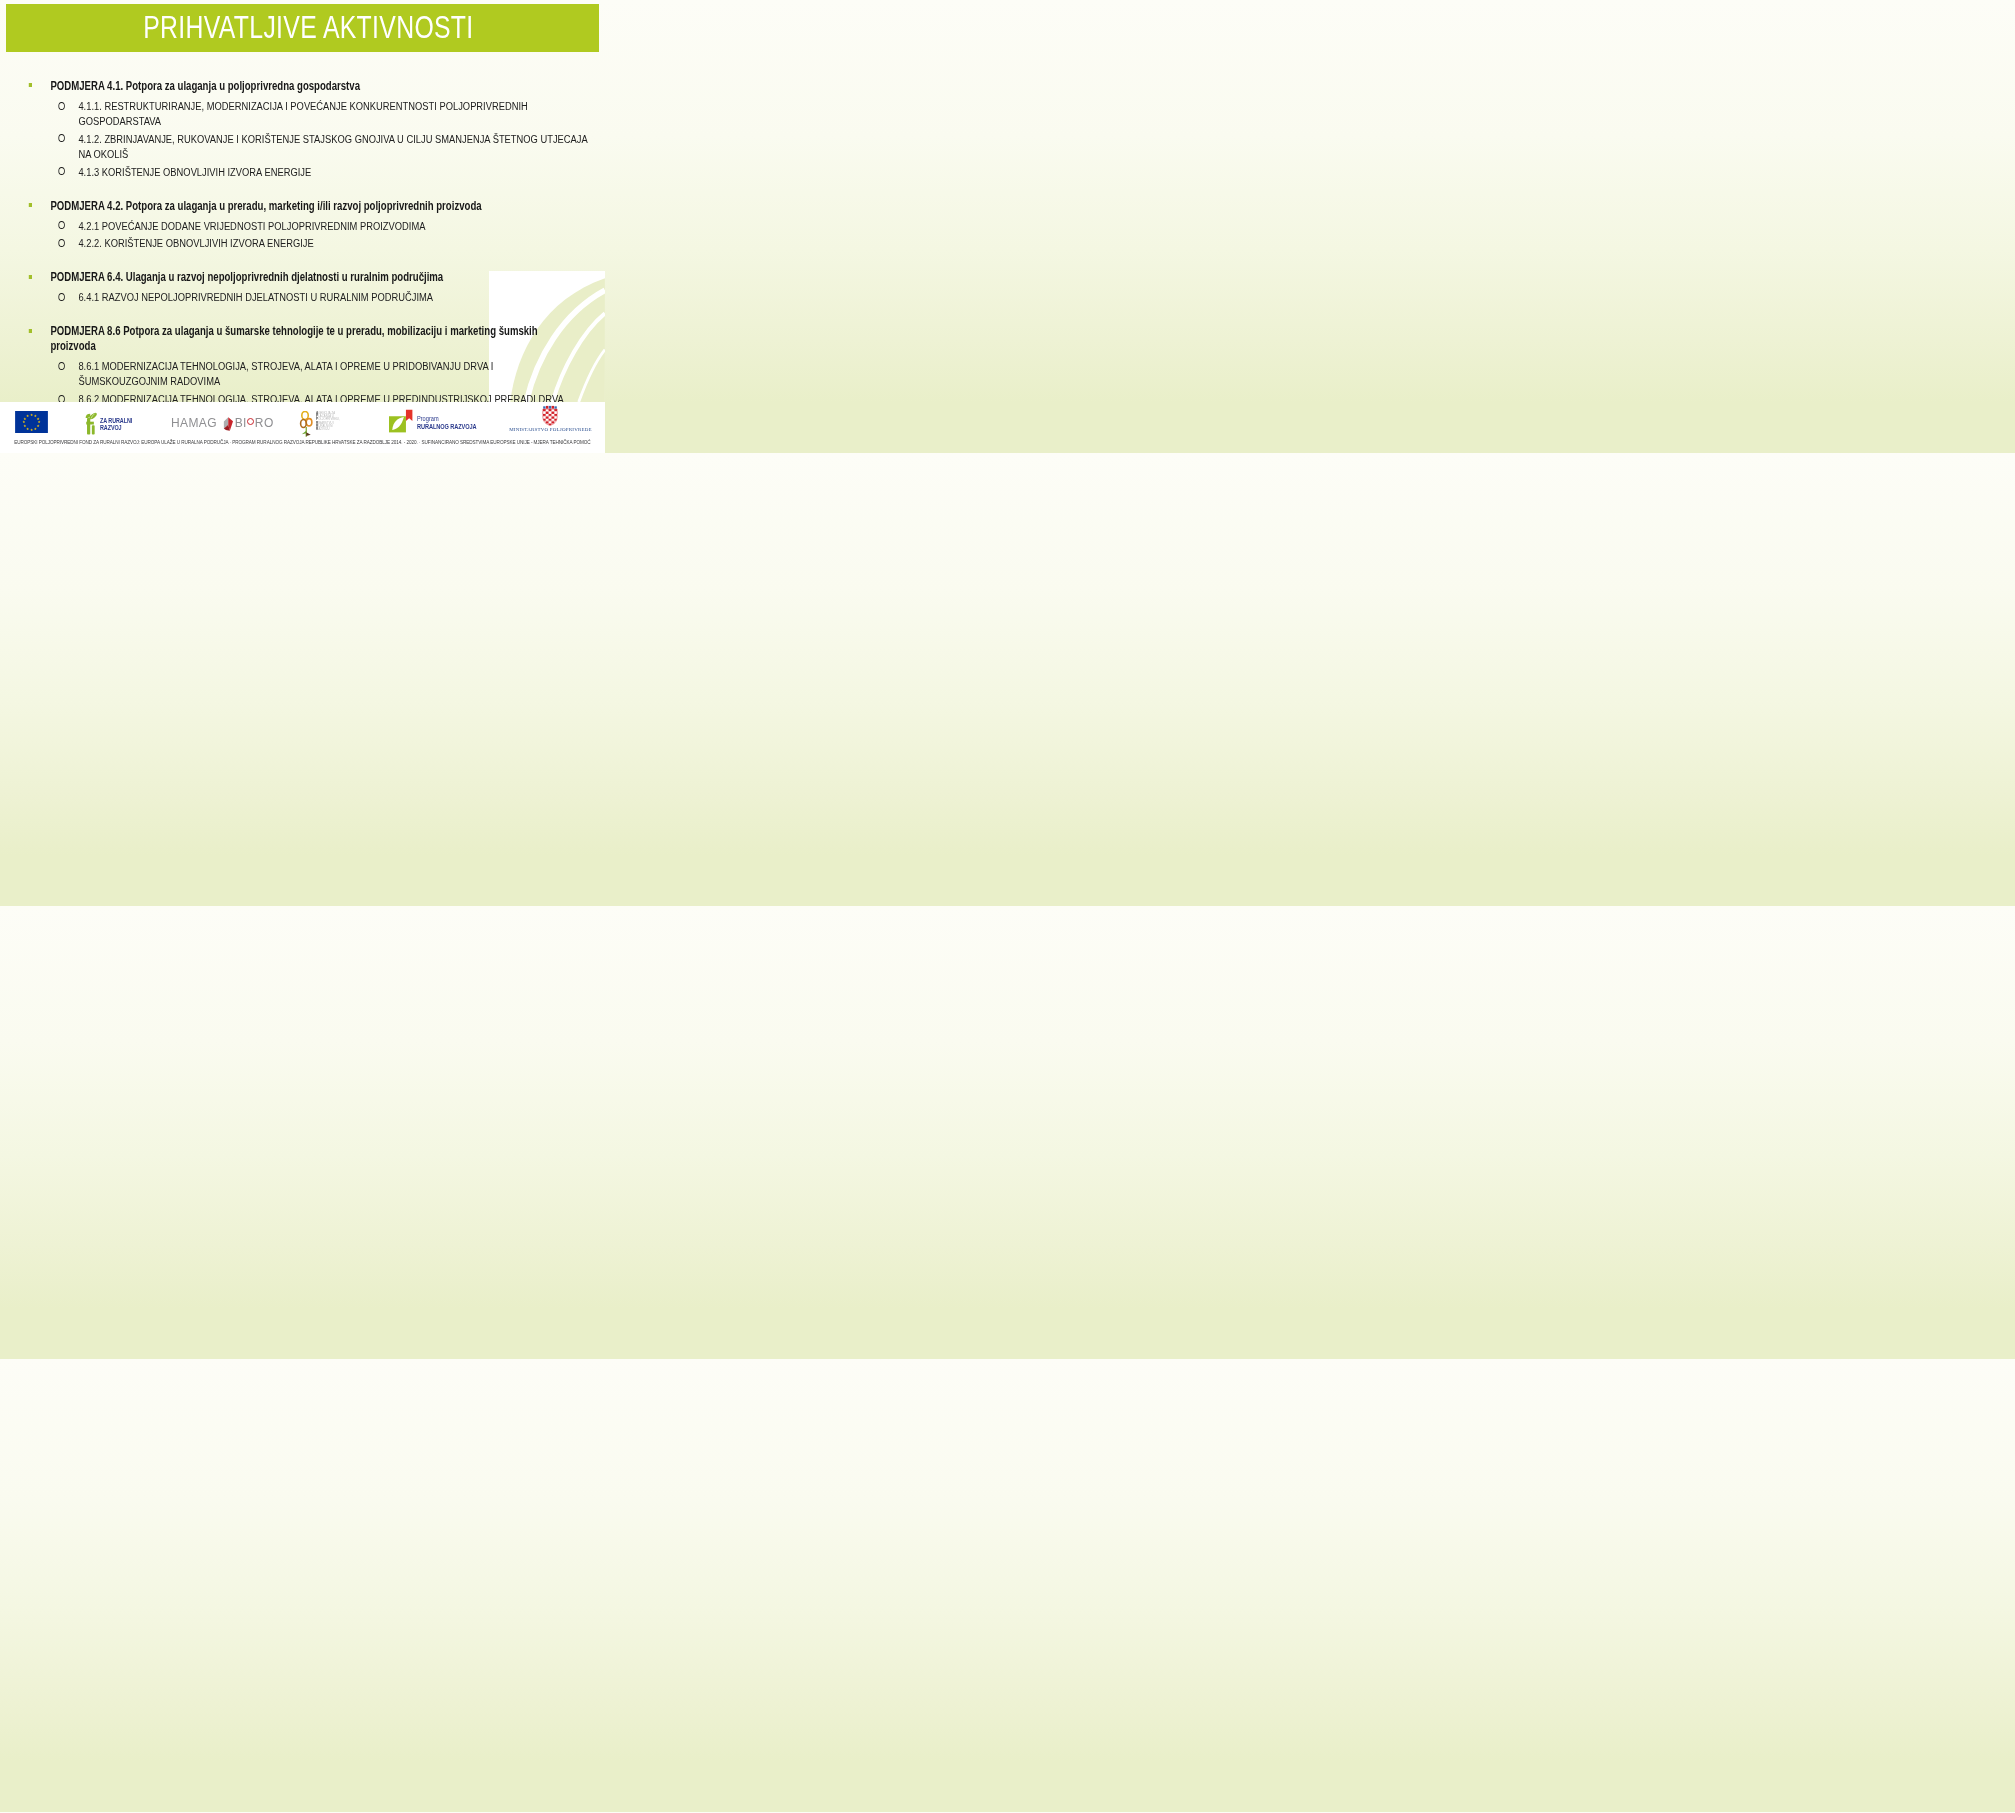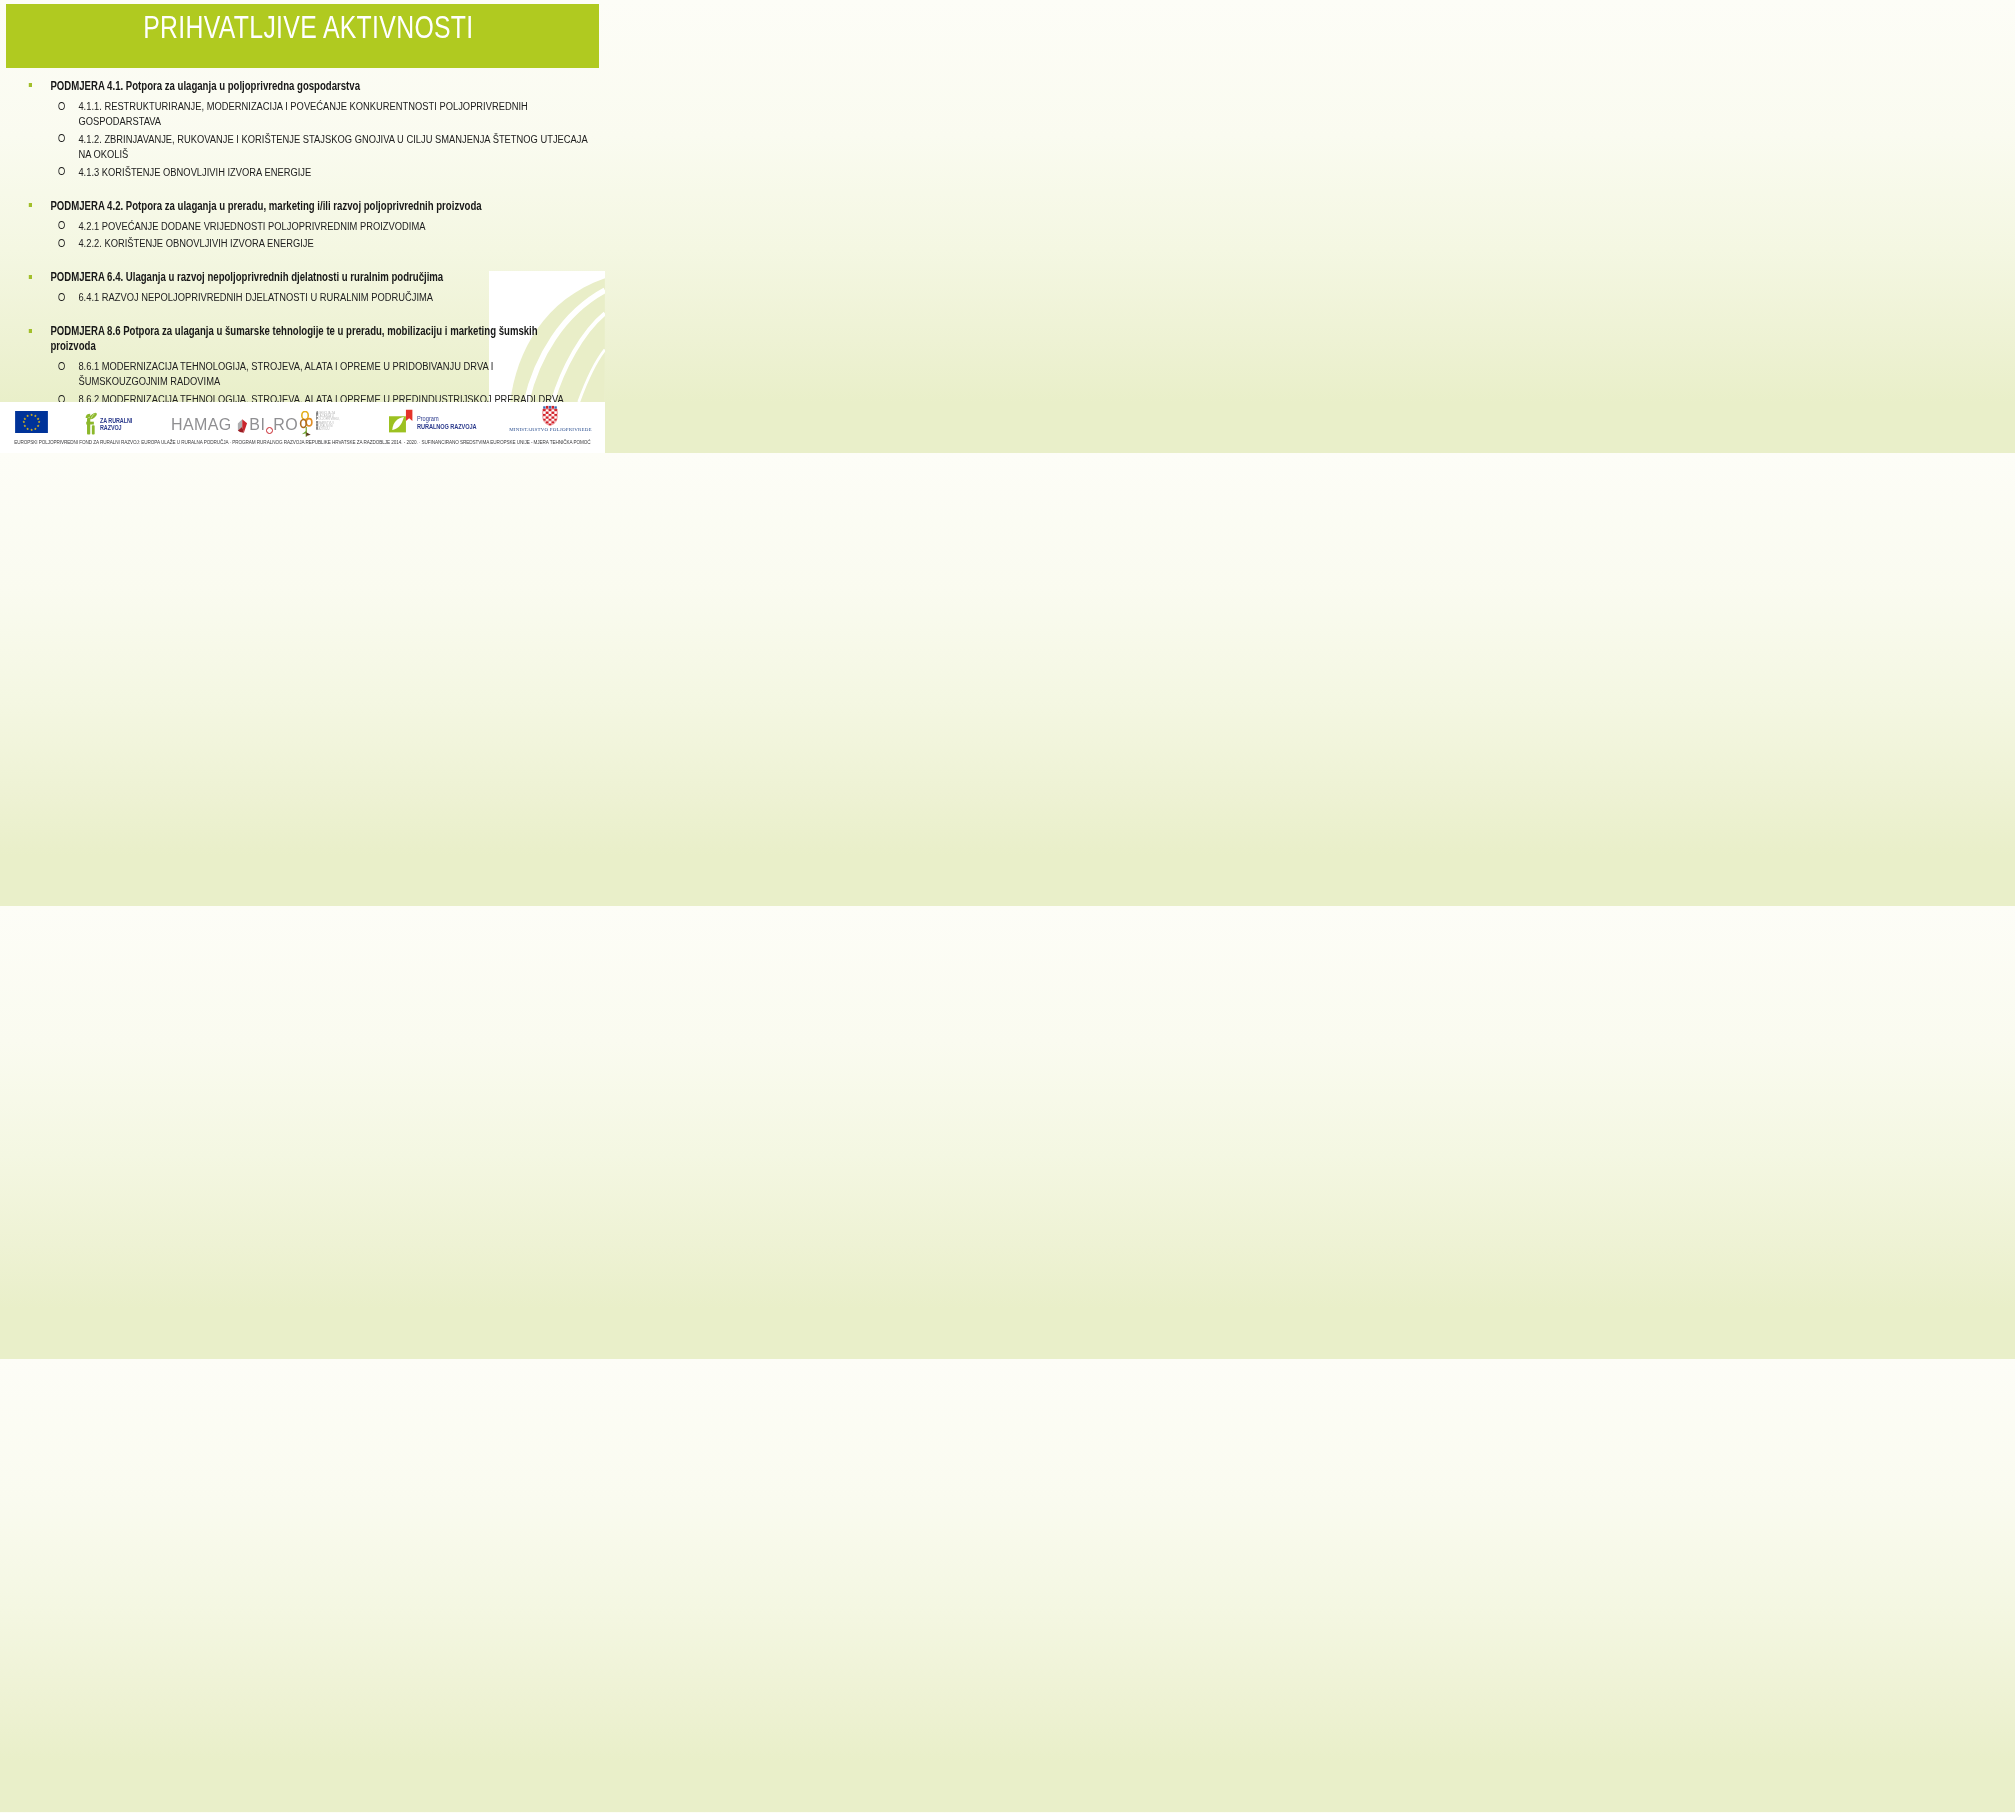--- a/index.html
+++ b/index.html
@@ -2,21 +2,21 @@
 <html style="font-size:6.4px"><head>
 <meta charset="utf-8">
 <style>
   html,body{margin:0;padding:0;}
   body{width:605px;height:453px;position:relative;overflow:hidden;
        font-family:"Liberation Sans",sans-serif;
        background:linear-gradient(180deg,#fdfdf7 0%,#fafbf0 30%,#f4f7e2 55%,#eef2d4 75%,#e9efc9 89%,#e9efc9 100%);}
   .noselect{user-select:none;}
 
   
-  .titlebar{position:absolute;left:5.6px;right:5.6px;top:4.4px;height:64px;background:#b0ca20;overflow:hidden;}
+  .titlebar{position:absolute;left:5.6px;right:5.6px;top:4.4px;height:48px;background:#b0ca20;overflow:hidden;}
   .titlebar-inner{width:756px;transform:scaleX(0.8);transform-origin:0 0;text-align:center;}
   .title{margin:0;padding-top:5.6px;font-size:31px;line-height:36px;font-weight:400;color:#ffffff;letter-spacing:0.4px;white-space:nowrap;}
 
   
   .white-panel{position:absolute;left:489px;top:271px;width:116px;height:131px;background:#ffffff;}
   .leaf-wrap{position:absolute;left:488px;top:271px;width:117px;height:131px;overflow:hidden;}
 
   
   .content{position:absolute;left:0;top:79px;width:756px;transform:scaleX(0.8);transform-origin:0 0;color:#1e1e1e;}
   .section{margin:0;}
@@ -26,21 +26,21 @@
   .sq{position:absolute;left:36px;top:4.4px;width:4.4px;height:4px;background:#a2bf2a;}
   .item{position:relative;padding-left:98px;margin-top:2.8px;}
   .item-first{margin-top:4px;}
   .itext{font-size:11.7px;line-height:15px;font-weight:400;color:#202020;white-space:pre-line;}
   .ob{position:absolute;left:73px;top:3.6px;width:6.4px;height:6px;border:0.7px solid #1c1c1c;border-radius:50%;background:transparent;}
 
   
   .footer-band{position:absolute;left:0;top:402px;width:605px;height:51px;background:#ffffff;}
   .logo{position:absolute;}
   .fi-text{font-weight:bold;color:#2b3a8c;font-size:6.4px;line-height:6.4px;letter-spacing:-0.1px;transform:scaleX(0.85);transform-origin:0 0;white-space:nowrap;}
-  .hamag-row{display:flex;align-items:flex-end;color:#8f8f92;font-size:16px;letter-spacing:0.4px;}
+  .hamag-row{display:flex;align-items:flex-start;color:#8f8f92;font-size:12px;letter-spacing:0.4px;}
   .hamag-ring{display:inline-block;width:5.2px;height:5.2px;border:1px solid #c9252c;border-radius:50%;margin:1.6px 0.4px 0 0.4px;}
   .app-lines{position:absolute;left:17px;top:0.8px;font-size:2.7px;line-height:3.3px;color:#b5b5b5;letter-spacing:0.1px;white-space:nowrap;}
   .app-lines b{color:#4a4a4a;font-weight:bold;font-size:3.2px;}
   .prog-text{position:absolute;left:28px;top:6.4px;color:#2b3a8c;white-space:nowrap;transform:scaleX(0.88);transform-origin:0 0;}
   .prog-line1{font-size:6.4px;line-height:7.3px;font-weight:400;}
   .prog-line2{font-size:6.4px;line-height:8px;font-weight:bold;letter-spacing:-0.1px;}
   .ministry-label{position:absolute;left:506px;top:427px;width:89px;text-align:center;
     font-family:"Liberation Serif",serif;font-size:5px;letter-spacing:0.2px;color:#2a4e8f;white-space:nowrap;}
   .disclaimer-wrap{position:absolute;left:0;top:438px;width:756px;transform:scaleX(0.8);transform-origin:0 0;text-align:center;}
   .disclaimer{font-size:5.8px;color:#3a3a3c;letter-spacing:-0.1px;white-space:nowrap;font-weight:400;}

